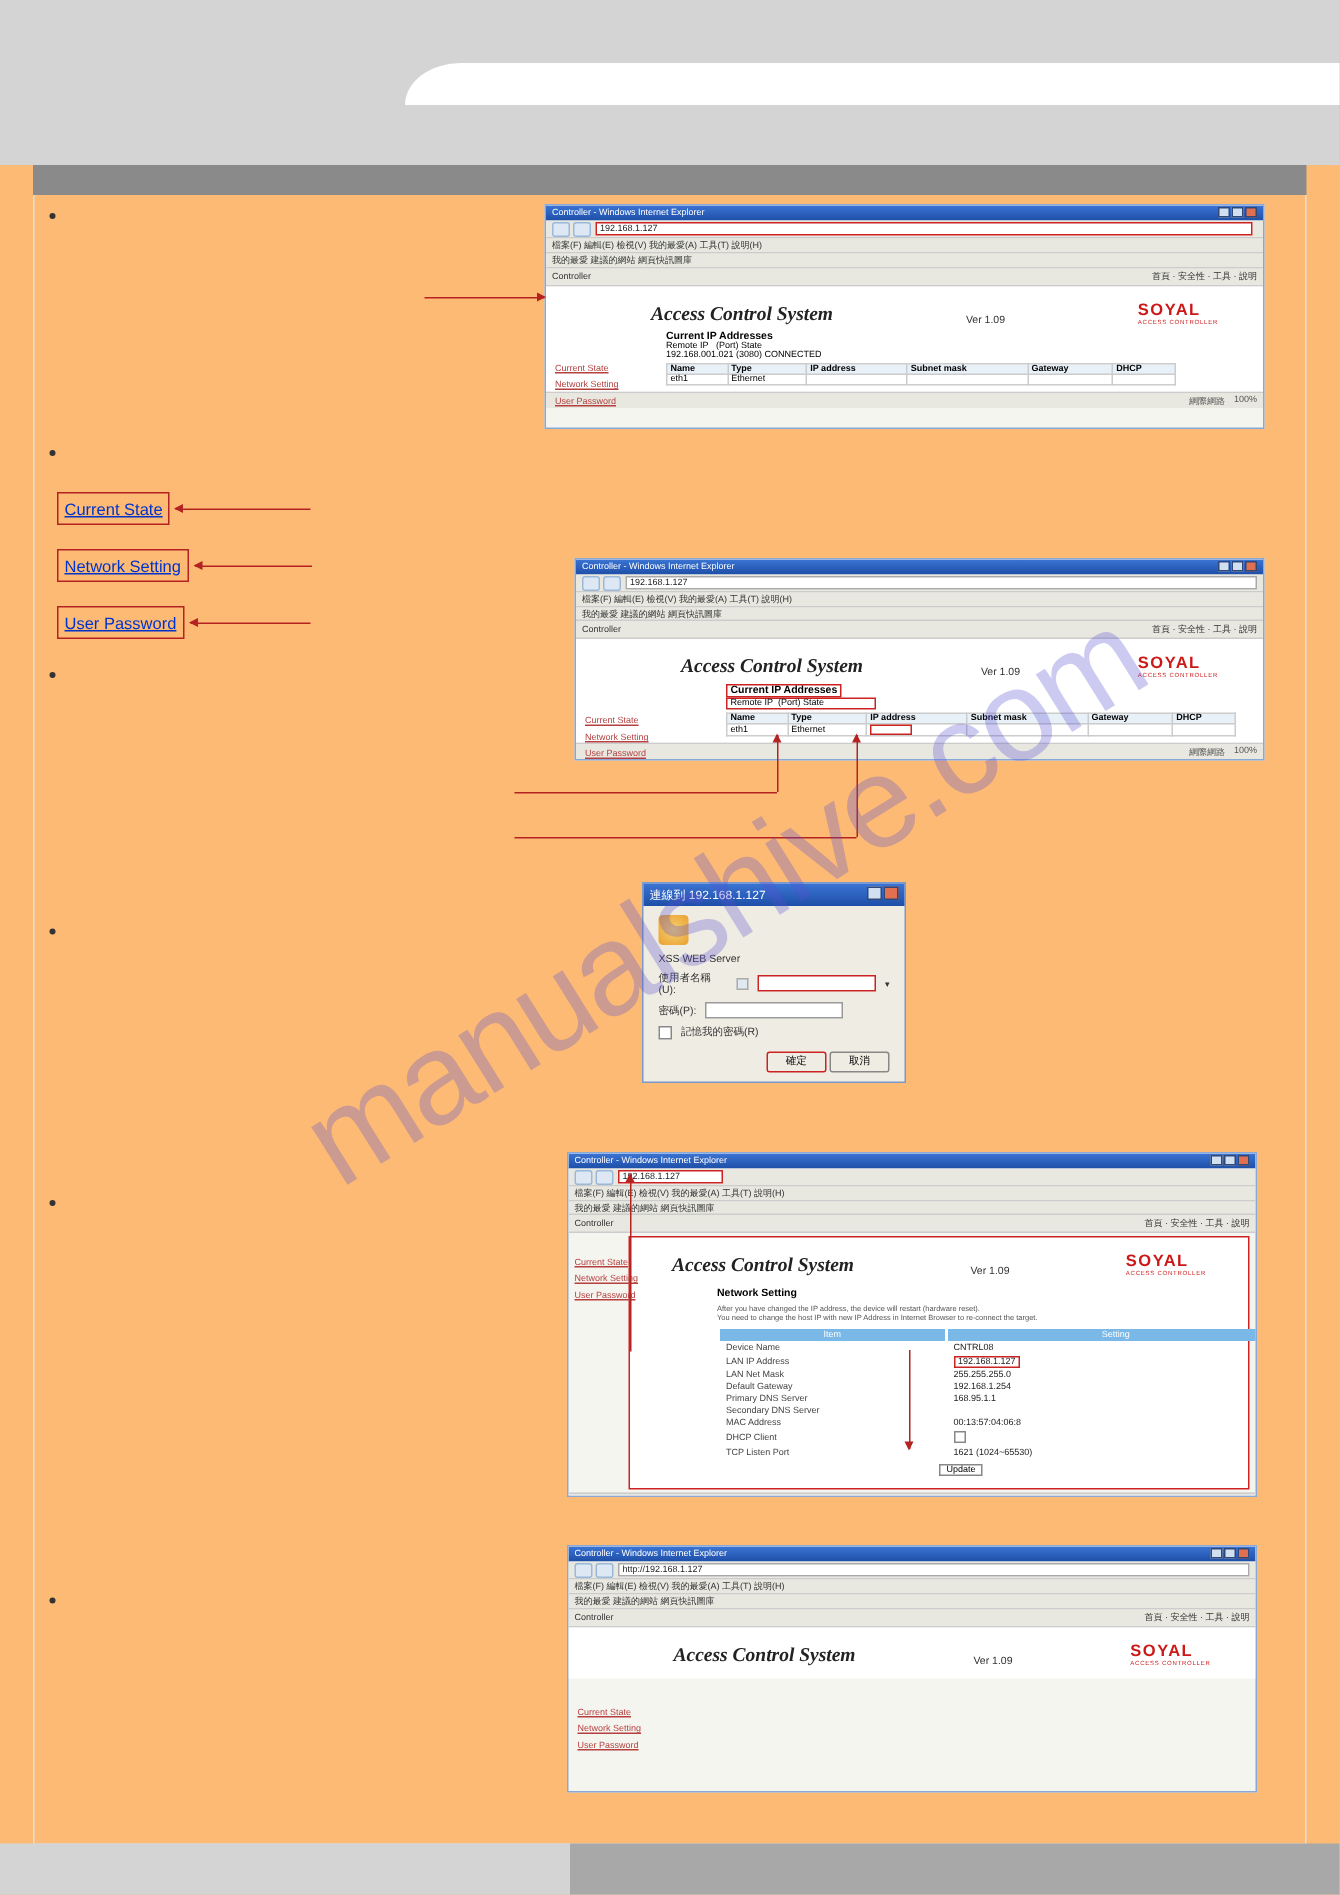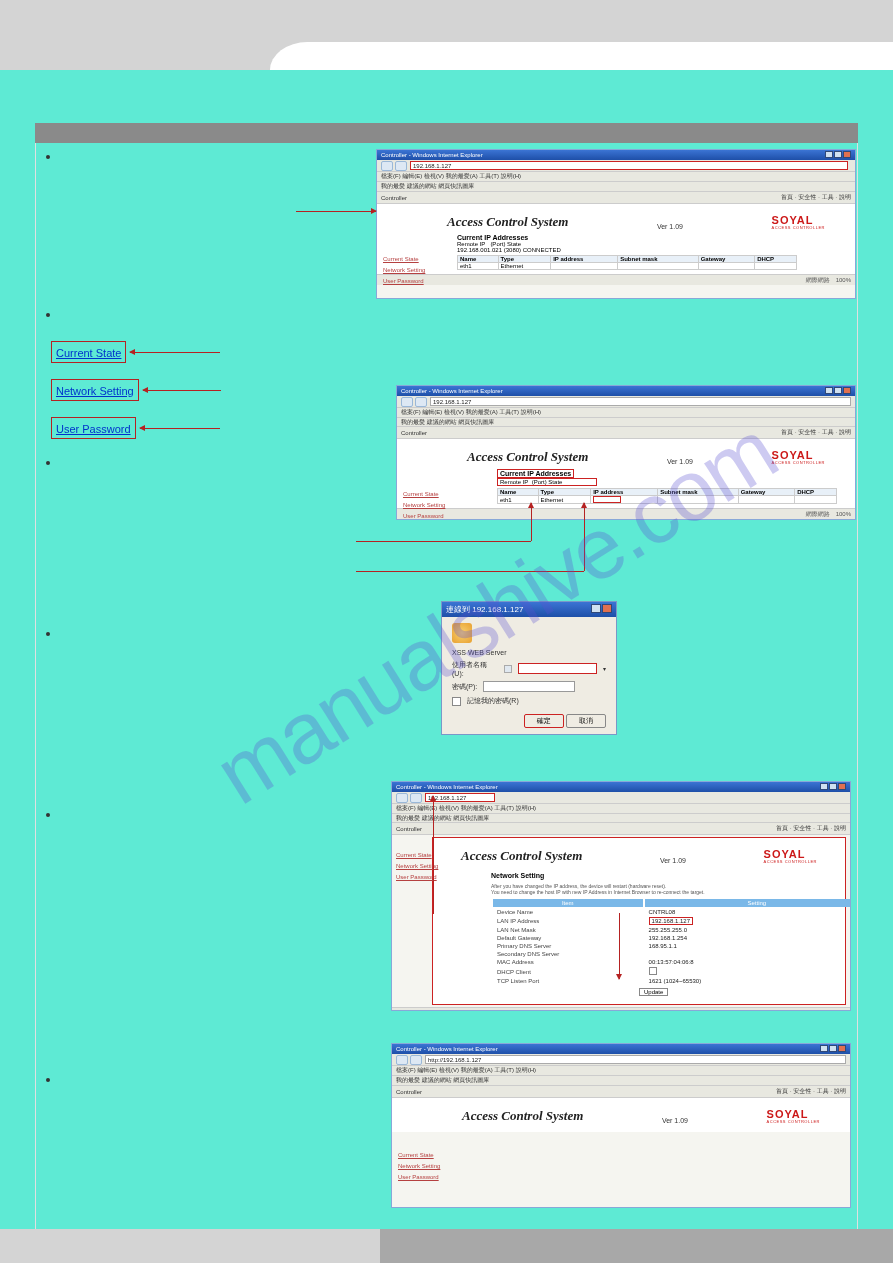--- a/index.html
+++ b/index.html
@@ -28,23 +28,23 @@
   }
   .page-header-white {
     position: absolute;
     top: 42px;
     left: 360px;
     right: 0;
     height: 28px;
     background: #fff;
   }
   .page-body-wrap {
-    background: #5eead4;
+    background: #fdba74;
     width: 100%;
-    padding: 13px;
+    padding: 0;
     position: relative;
   }
   .gray-bar {
     background: #8a8a8a;
     height: 20px;
     margin: 40px 22px 0 22px;
   }
   .content {
     position: relative;
     margin: 0 22px;

